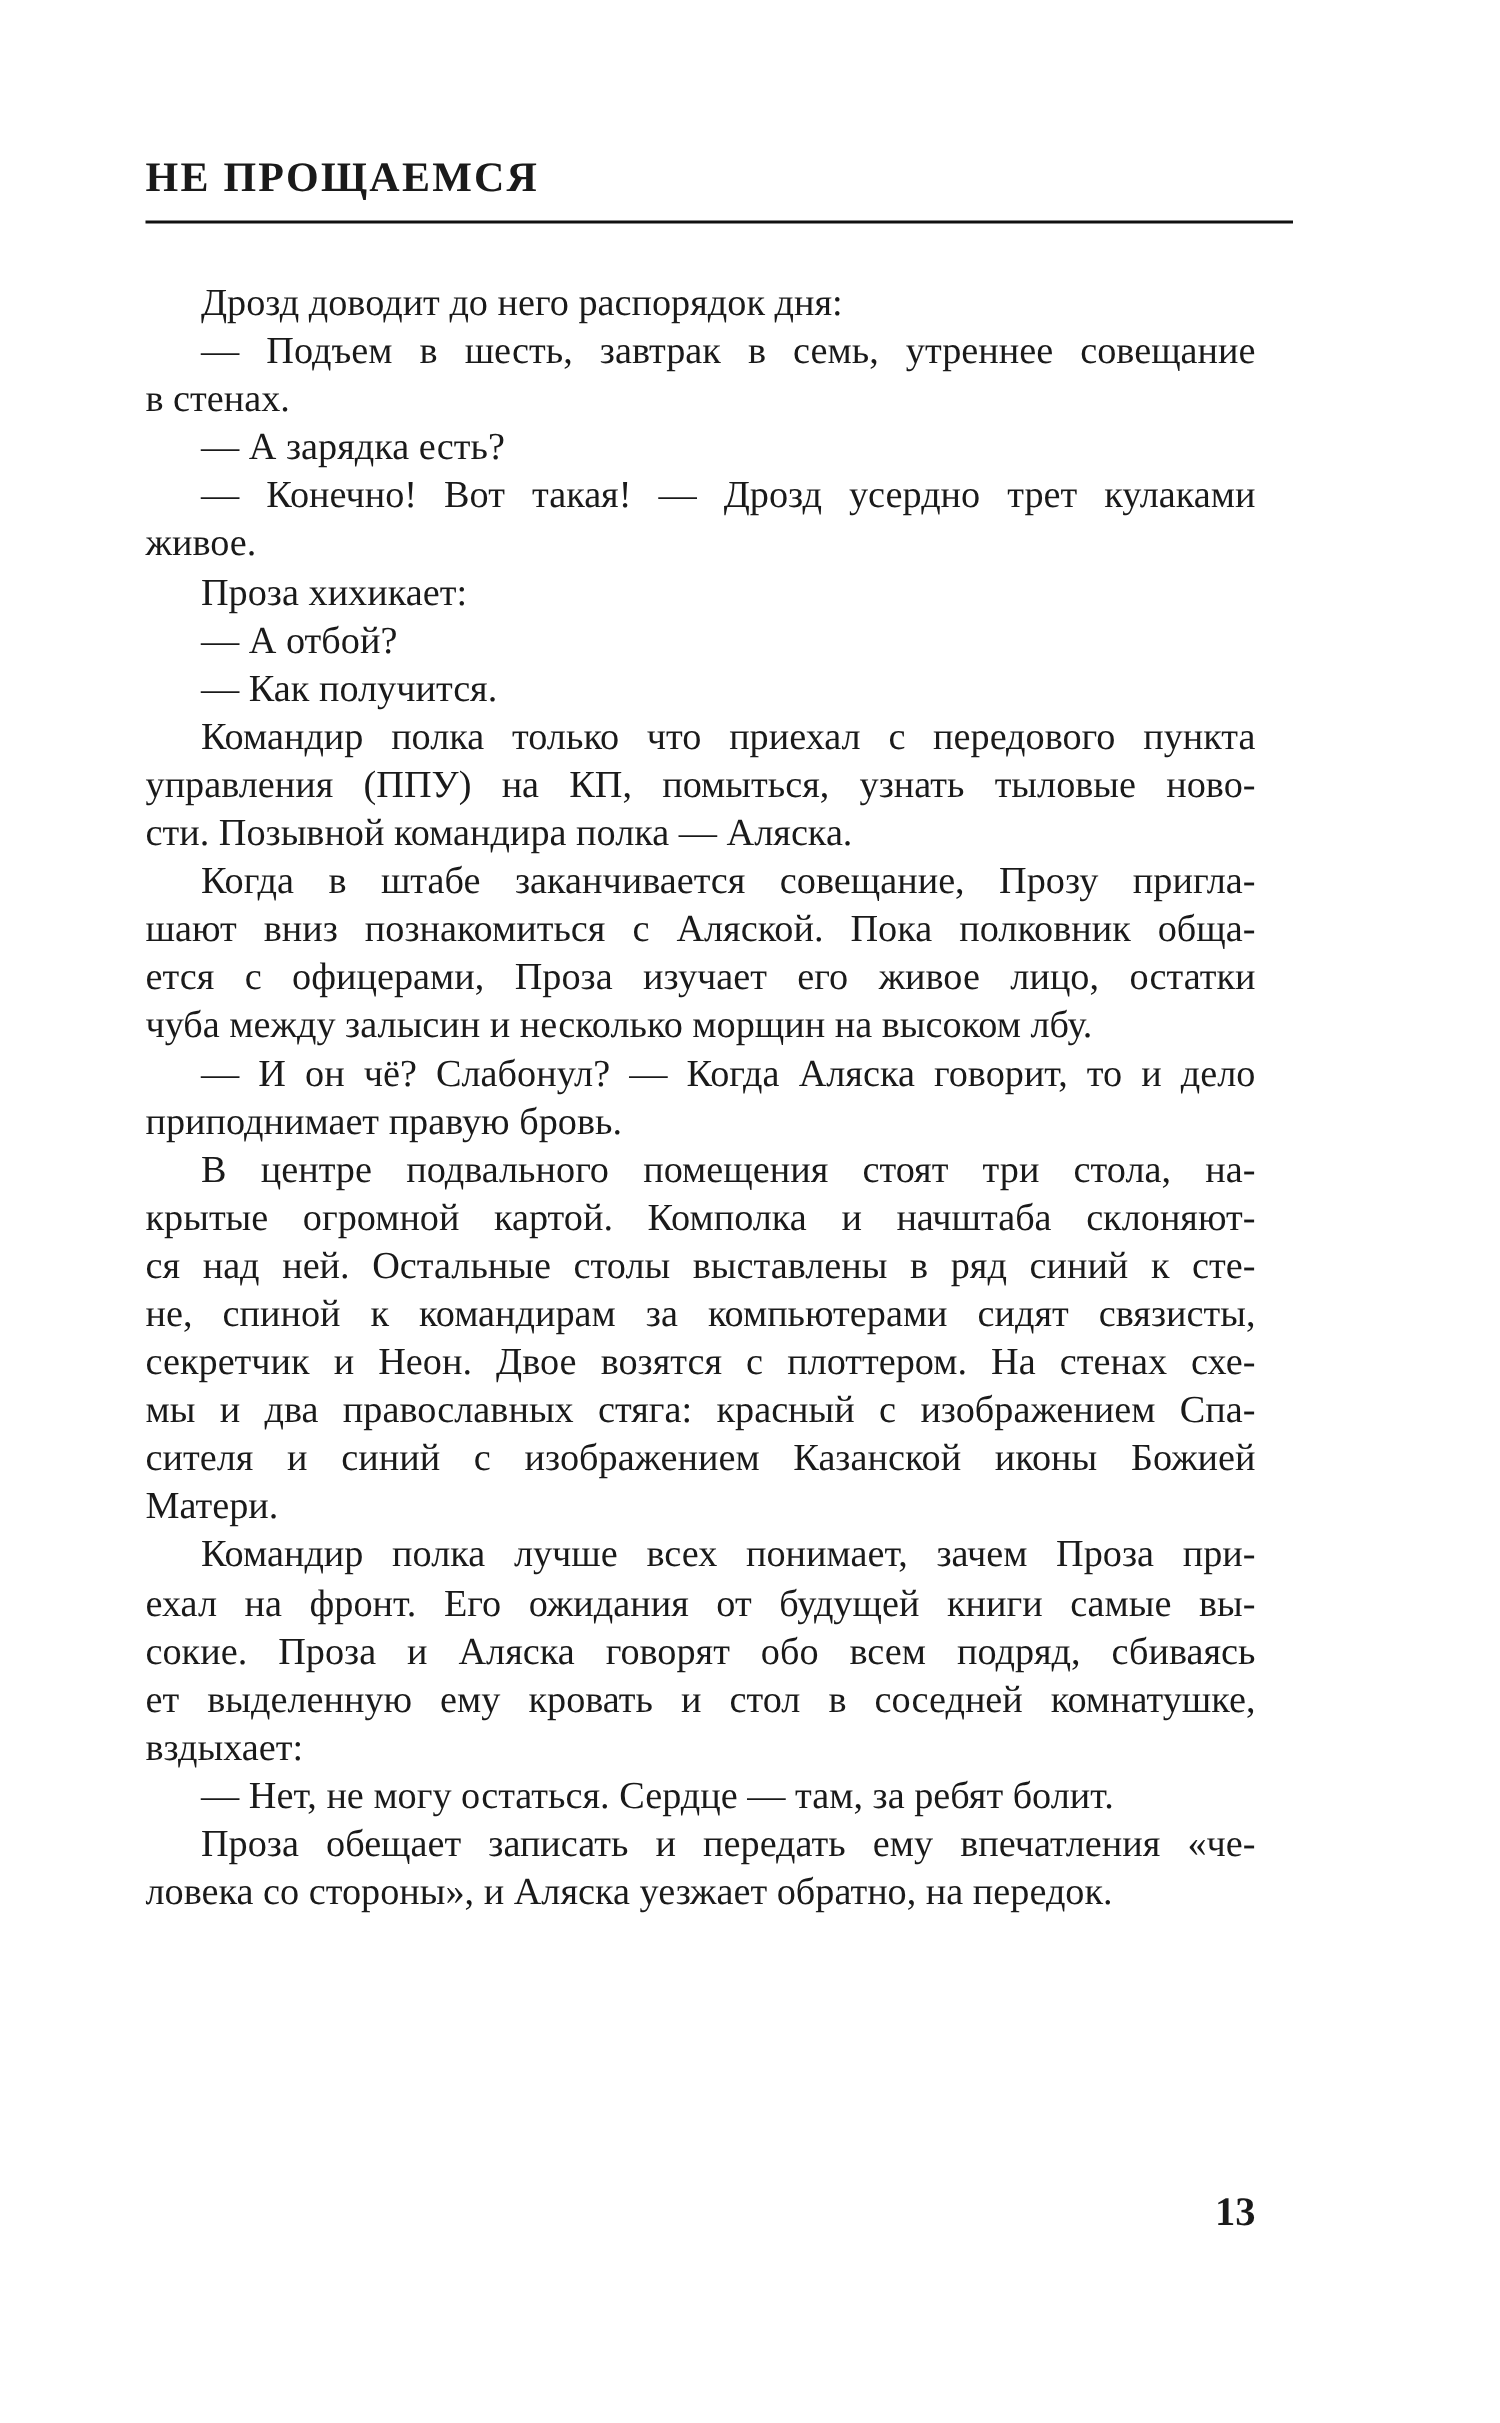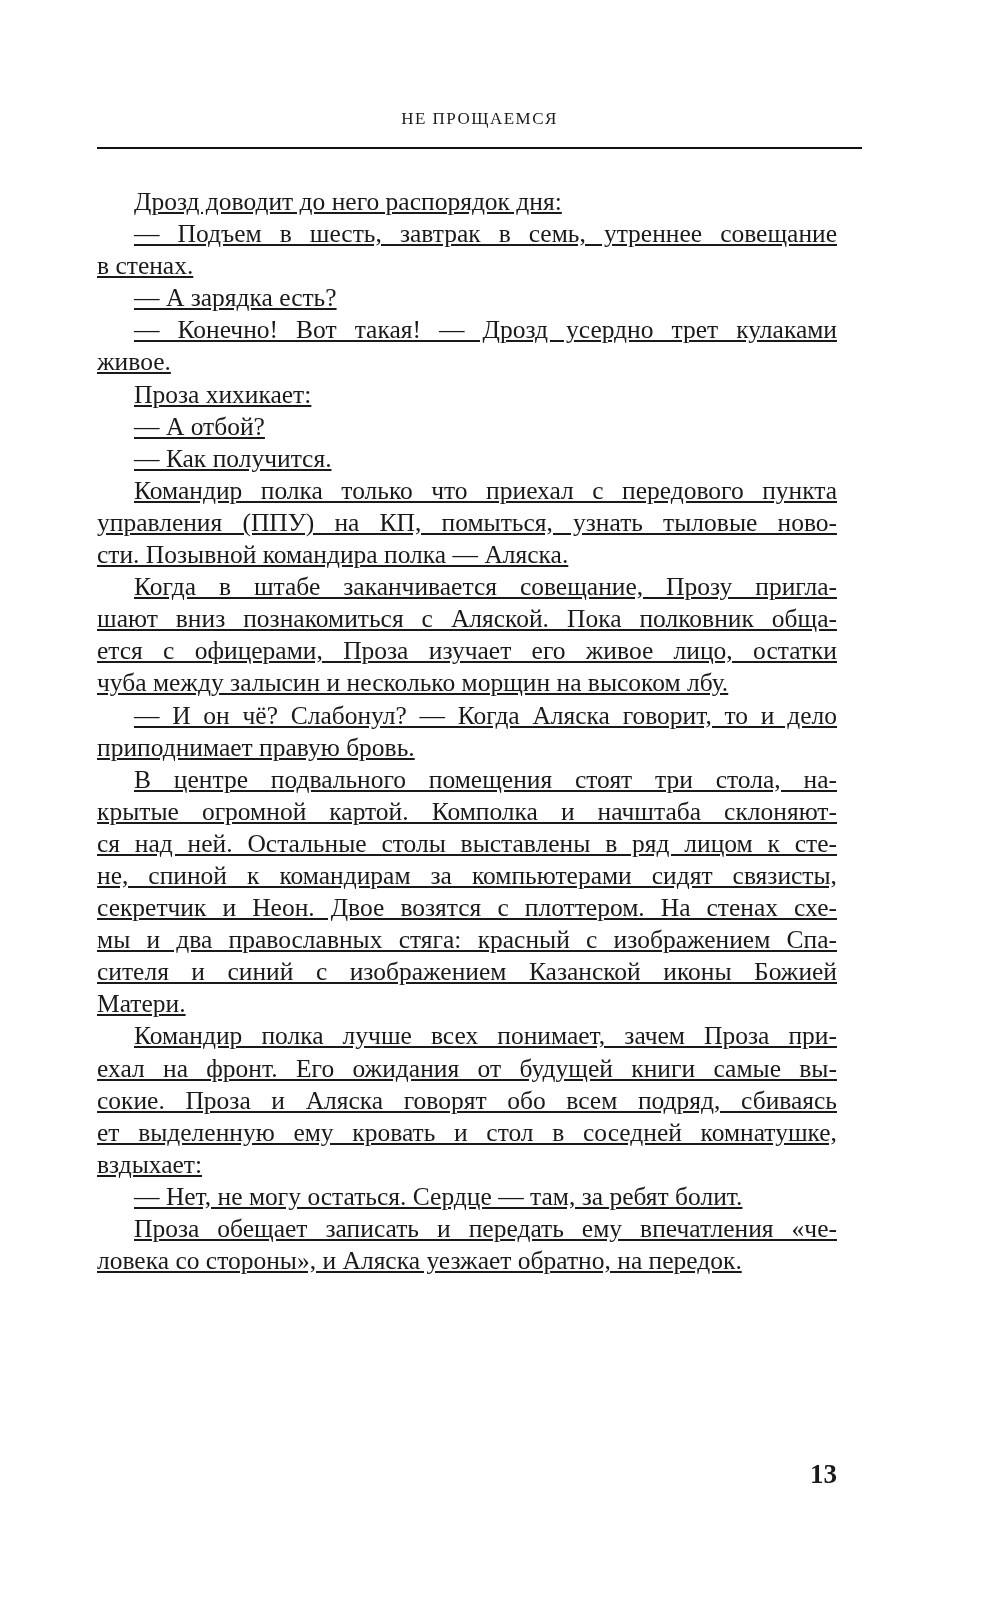--- a/index.html
+++ b/index.html
@@ -13,42 +13,40 @@
       position: relative;
       overflow: hidden;
       color: #1a1a1a;
       font-family: "Liberation Serif", "DejaVu Serif", serif;
     }
     .running-head {
       position: absolute;
       left: 97px;
       top: 104px;
       width: 765px;
-      text-align: center;
-      font-weight: normal;
-      font-size: 17px;
+      font-weight: bold;
+      font-size: 28px;
       letter-spacing: 1.5px;
       line-height: 30px;
     }
     .head-rule {
       position: absolute;
       left: 97px;
       top: 147px;
       width: 765px;
       height: 0;
       border-top: 2.5px solid #111;
     }
     .text-block {
       position: absolute;
       left: 97px;
       top: 186px;
       width: 740px;
       font-size: 25.5px;
       line-height: 32.1px;
-      text-decoration: underline;
     }
     .line {
       display: block;
       text-align: justify;
       text-align-last: justify;
       white-space: nowrap;
       overflow: visible;
     }
     .line.last {
       text-align-last: left;
@@ -110,21 +108,21 @@
         <span class="line">ется с офицерами, Проза изучает его живое лицо, остатки</span>
         <span class="line last">чуба между залысин и несколько морщин на высоком лбу.</span>
       </div>
       <div class="para-wrap">
         <span class="line first">— И он чё? Слабонул? — Когда Аляска говорит, то и дело</span>
         <span class="line last">приподнимает правую бровь.</span>
       </div>
       <div class="para-wrap">
         <span class="line first">В центре подвального помещения стоят три стола, на-</span>
         <span class="line">крытые огромной картой. Комполка и начштаба склоняют-</span>
-        <span class="line">ся над ней. Остальные столы выставлены в ряд лицом к сте-</span>
+        <span class="line">ся над ней. Остальные столы выставлены в ряд синий к сте-</span>
         <span class="line">не, спиной к командирам за компьютерами сидят связисты,</span>
         <span class="line">секретчик и Неон. Двое возятся с плоттером. На стенах схе-</span>
         <span class="line">мы и два православных стяга: красный с изображением Спа-</span>
         <span class="line">сителя и синий с изображением Казанской иконы Божией</span>
         <span class="line last">Матери.</span>
       </div>
       <div class="para-wrap">
         <span class="line first">Командир полка лучше всех понимает, зачем Проза при-</span>
         <span class="line">ехал на фронт. Его ожидания от будущей книги самые вы-</span>
         <span class="line">сокие. Проза и Аляска говорят обо всем подряд, сбиваясь</span>

